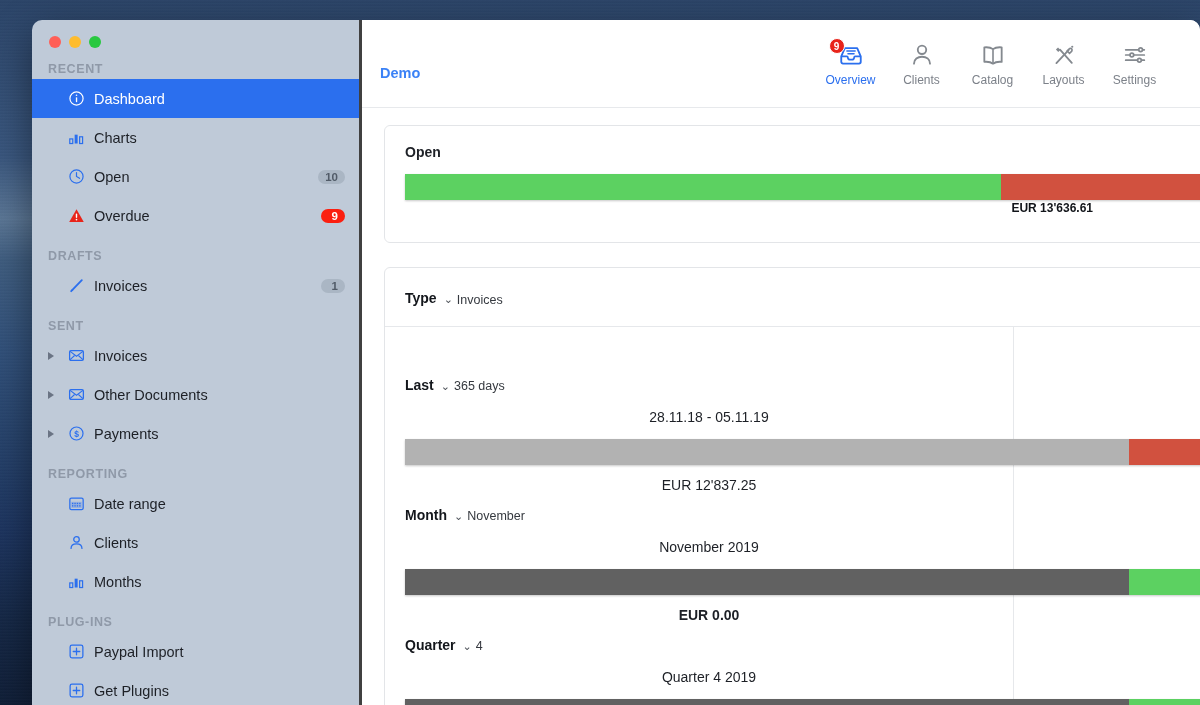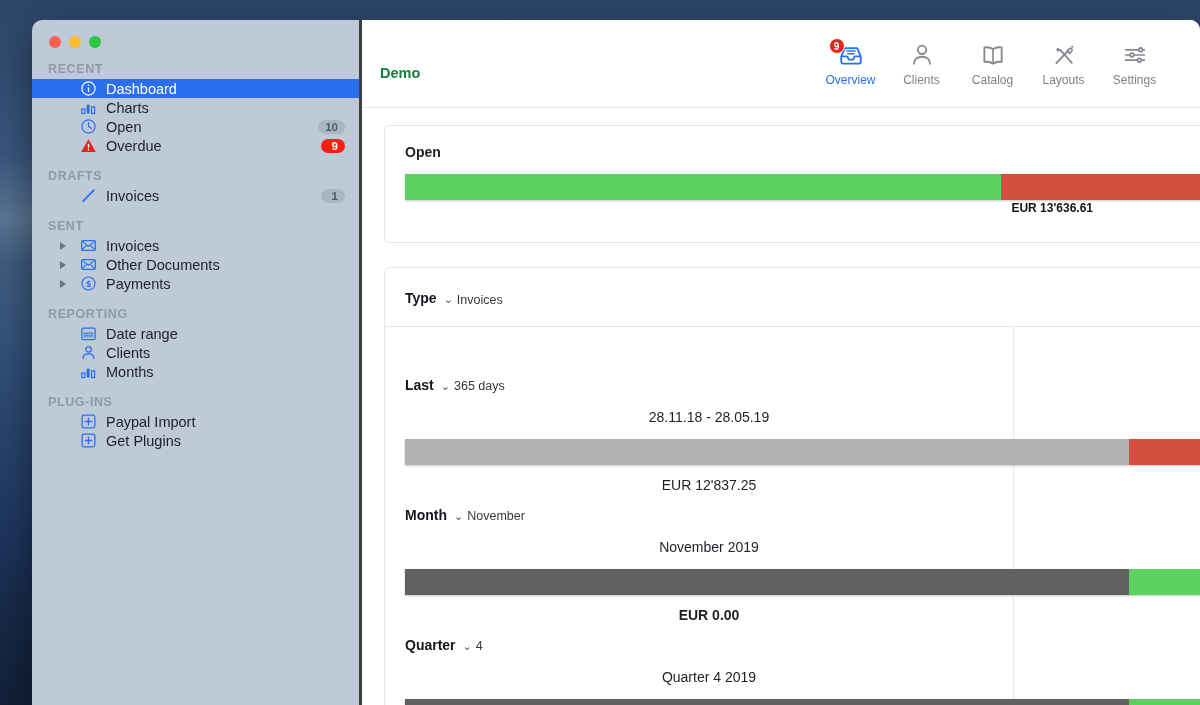--- a/index.html
+++ b/index.html
@@ -59,22 +59,22 @@
   .light.red    { background: #ff5f57; }
   .light.yellow { background: #febc2e; }
   .light.green  { background: #28c840; }
 
   .sec-head {
     font-size: 12.5px; font-weight: bold; letter-spacing: .6px;
     color: #8f99a8; padding: 0 0 0 16px; margin-top: 14px; margin-bottom: 3px;
     text-transform: uppercase;
   }
   .nav {
-    display: flex; align-items: center; height: 19px;
-    padding-left: 28px; padding-right: 14px;
+    display: flex; align-items: center; height: 39px;
+    padding-left: 16px; padding-right: 14px;
     font-size: 14.5px; color: #1d2026; position: relative;
   }
   .nav .disc { width: 20px; flex: 0 0 20px; display:flex; align-items:center; justify-content:flex-start; }
   .nav .ico  { width: 26px; flex: 0 0 26px; display:flex; align-items:center; }
   .nav .lbl  { white-space: nowrap; }
   .nav.selected { background: #2b6fee; color: #fff; }
   .badge {
     margin-left: auto; font-size: 11.5px; font-weight: bold;
     border-radius: 9px; padding: 1px 7px; min-width: 24px; text-align: right;
   }
@@ -86,21 +86,21 @@
   }
 
   
   #content { flex: 1; background: #ffffff; position: relative; }
   #topbar {
     height: 88px; position: relative;
     border-bottom: 1px solid #e7e9ec; background: #fff;
   }
   #doc-title {
     position: absolute; left: 18px; top: 45px;
-    font-size: 14.5px; font-weight: bold; color: #15803d;
+    font-size: 14.5px; font-weight: bold; color: #3b82f6;
   }
   #tools {
     position: absolute; right: 30px; top: 22px;
     display: flex; gap: 0px; align-items: flex-start;
   }
   .tool {
     width: 71px; display: flex; flex-direction: column; align-items: center;
     gap: 5px; cursor: default;
   }
   .tool .glyph { height: 26px; display:flex; align-items:center; justify-content:center; position: relative; }
@@ -418,21 +418,21 @@
         <div class="vline" style="left:628px; top:58px;"></div>
         <div class="stats-body" id="stats-rows">
             <div style="position: absolute; top: 70px; left: 0px; right: 0px;">
               <div class="row-head" style="padding-top: 0px;">
                 <span class="strong">Last</span>
                 <span class="sel">
                   <span class="chev">⌄</span>
                   <span>365 days</span>
                 </span>
               </div>
-              <div class="sub-label">28.11.18 - 28.05.19</div>
+              <div class="sub-label">28.11.18 - 05.11.19</div>
               <div class="bar-wrap" style="margin-top: 14px;">
                 <div class="bar-seg" style="left: 0%; width: 74.3%; background: rgb(178, 178, 178);"></div>
                 <div class="bar-seg" style="left: 74.3%; width: 25.7%; background: rgb(209, 81, 63);"></div>
               </div>
               <div class="sub-label" style="font-weight: normal; margin-top: 12px;">EUR 12'837.25</div>
             </div>
             <div style="position: absolute; top: 200px; left: 0px; right: 0px;">
               <div class="row-head" style="padding-top: 0px;">
                 <span class="strong">Month</span>
                 <span class="sel">

